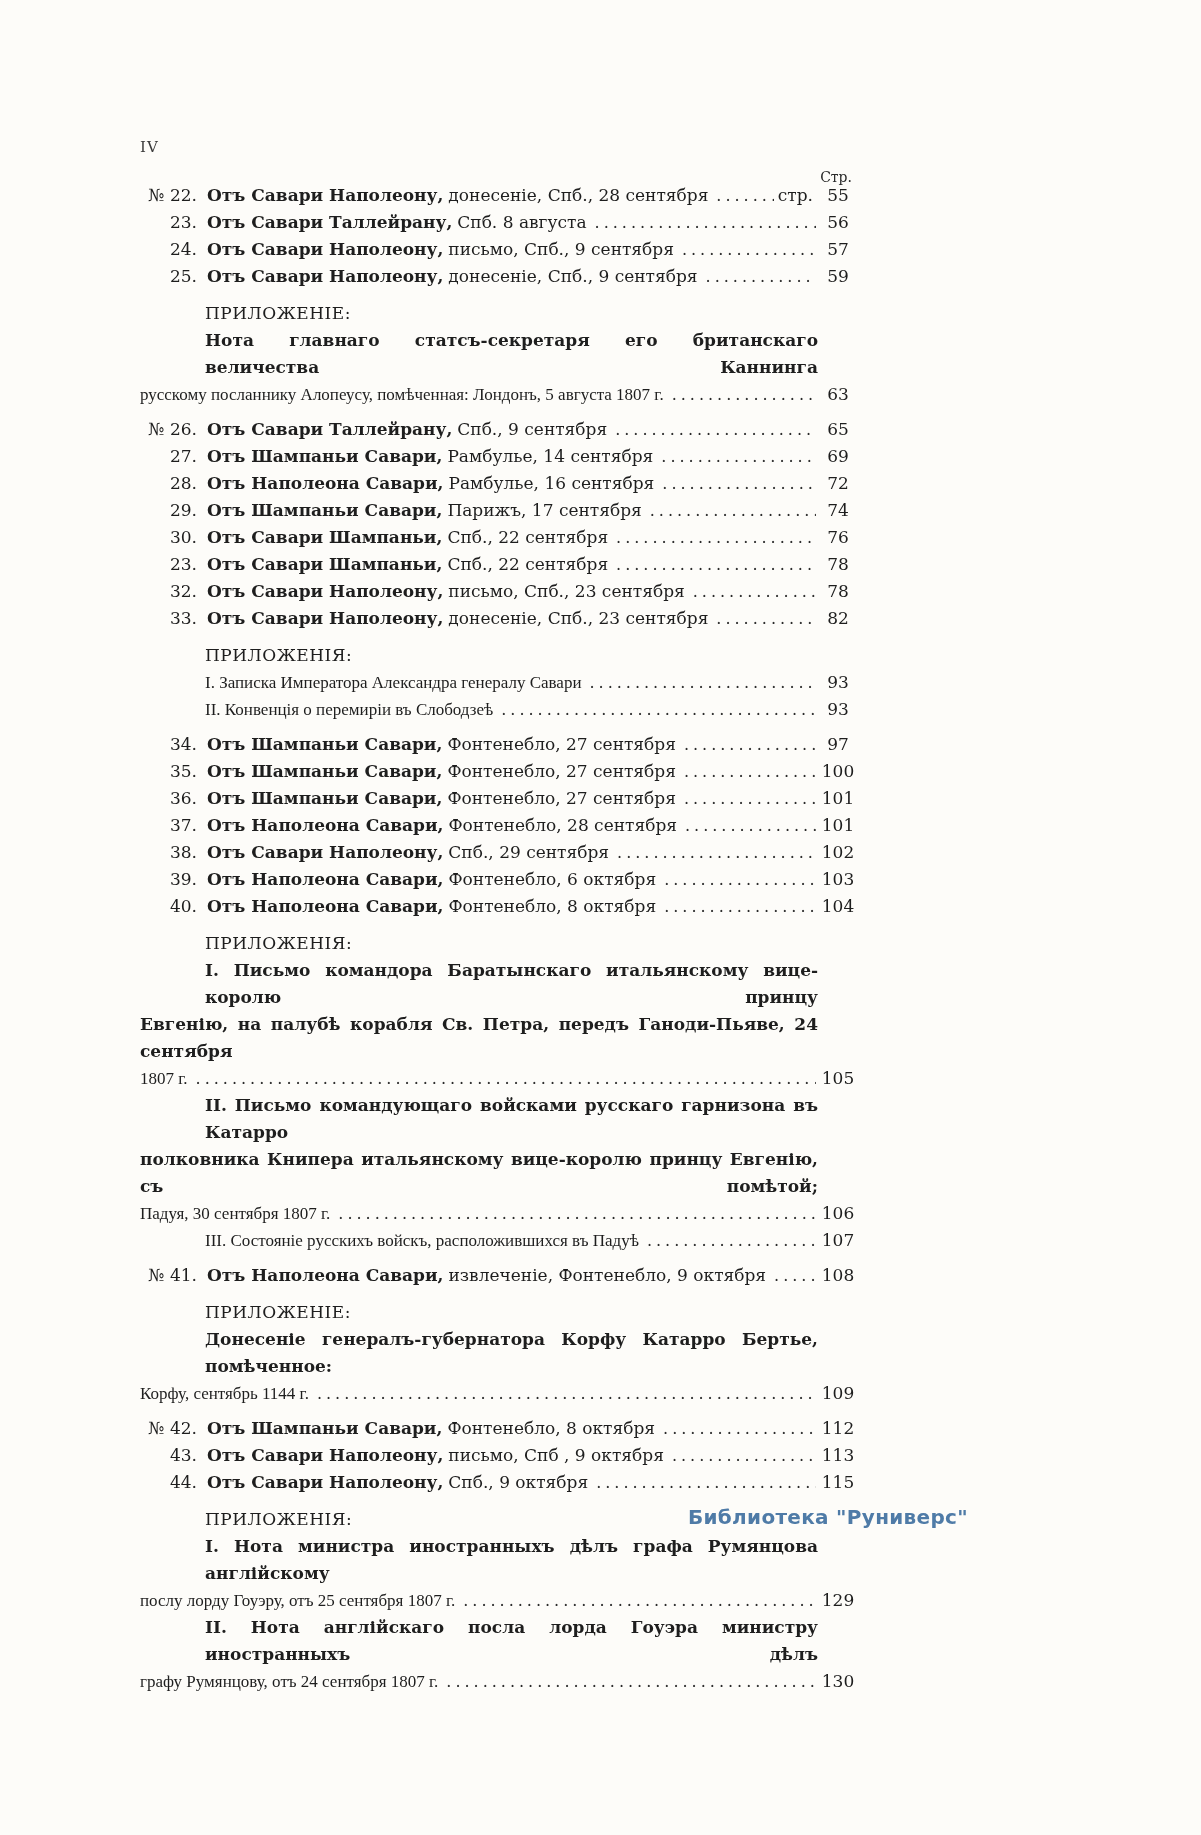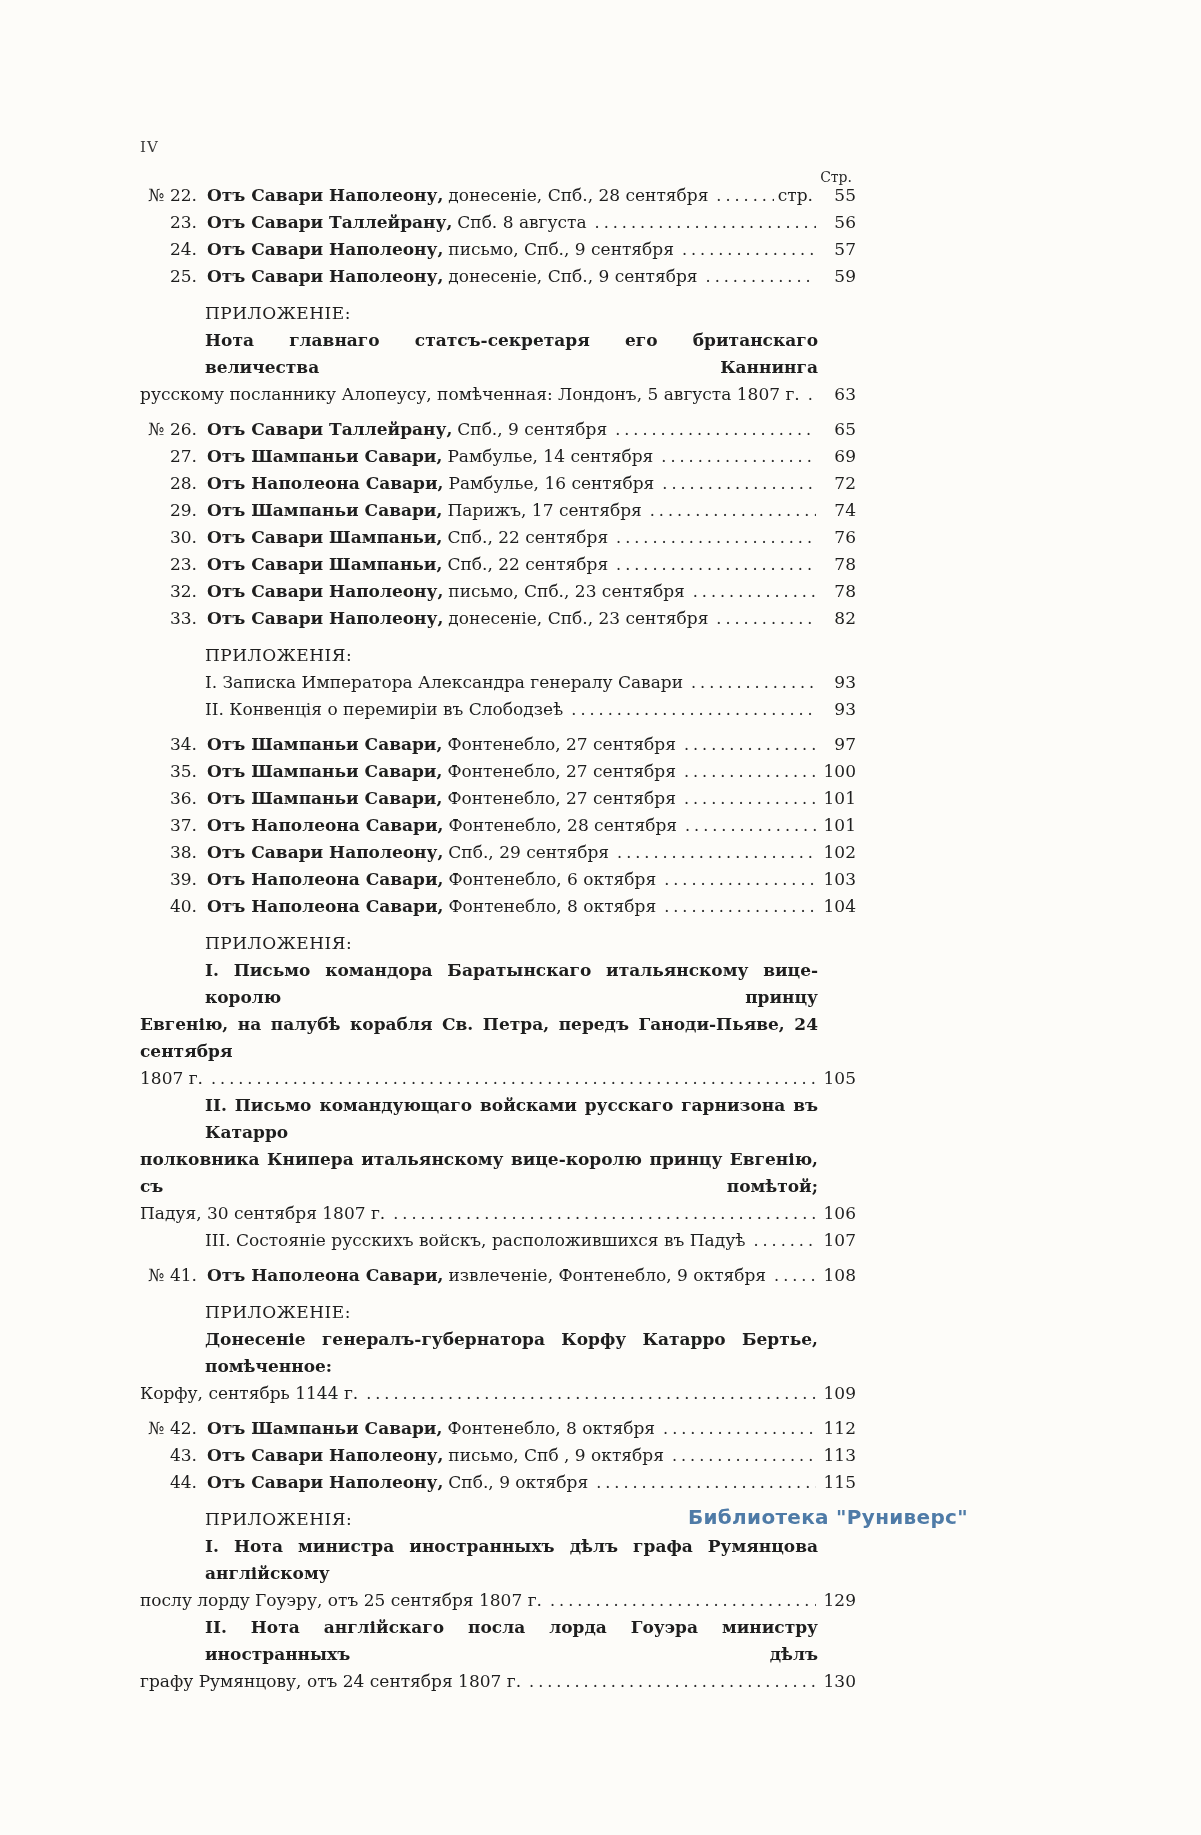--- a/index.html
+++ b/index.html
@@ -36,29 +36,29 @@
   .rest { }
   .dots {
     flex: 1 1 auto; overflow: hidden; white-space: nowrap;
     margin: 0 4px 0 8px; color: #2a2a2a;
   }
   .dots::after {
     content: "......................................................................................................................................";
     letter-spacing: 4px; font-size: 16px;
   }
   .tail { margin-right: 7px; }
-  .pg { flex: 0 0 36px; text-align: right; white-space: nowrap; }
+  .pg { flex: 0 0 36px; text-align: center; white-space: nowrap; }
   .heading {
     padding-left: 65px; margin-top: 10px; letter-spacing: 0.5px;
   }
   .appendix-item .fill-line {
     text-align: justify; text-align-last: justify; margin-right: 38px; font-weight: bold;
   }
   .appendix-item .indent { padding-left: 65px; }
-  .app-text { white-space: nowrap; }
+  .app-text { white-space: nowrap; font-family: Liberation Serif, serif; }
   .appendix-item + .entry-row { margin-top: 8px; }
   .footer {
     position: absolute; left: 688px; top: 1505px;
     font-family: "DejaVu Sans", "Liberation Sans", sans-serif;
     font-weight: bold; font-size: 20px; letter-spacing: 0.3px;
   }
 </style>
 </head>
 <body>
 

